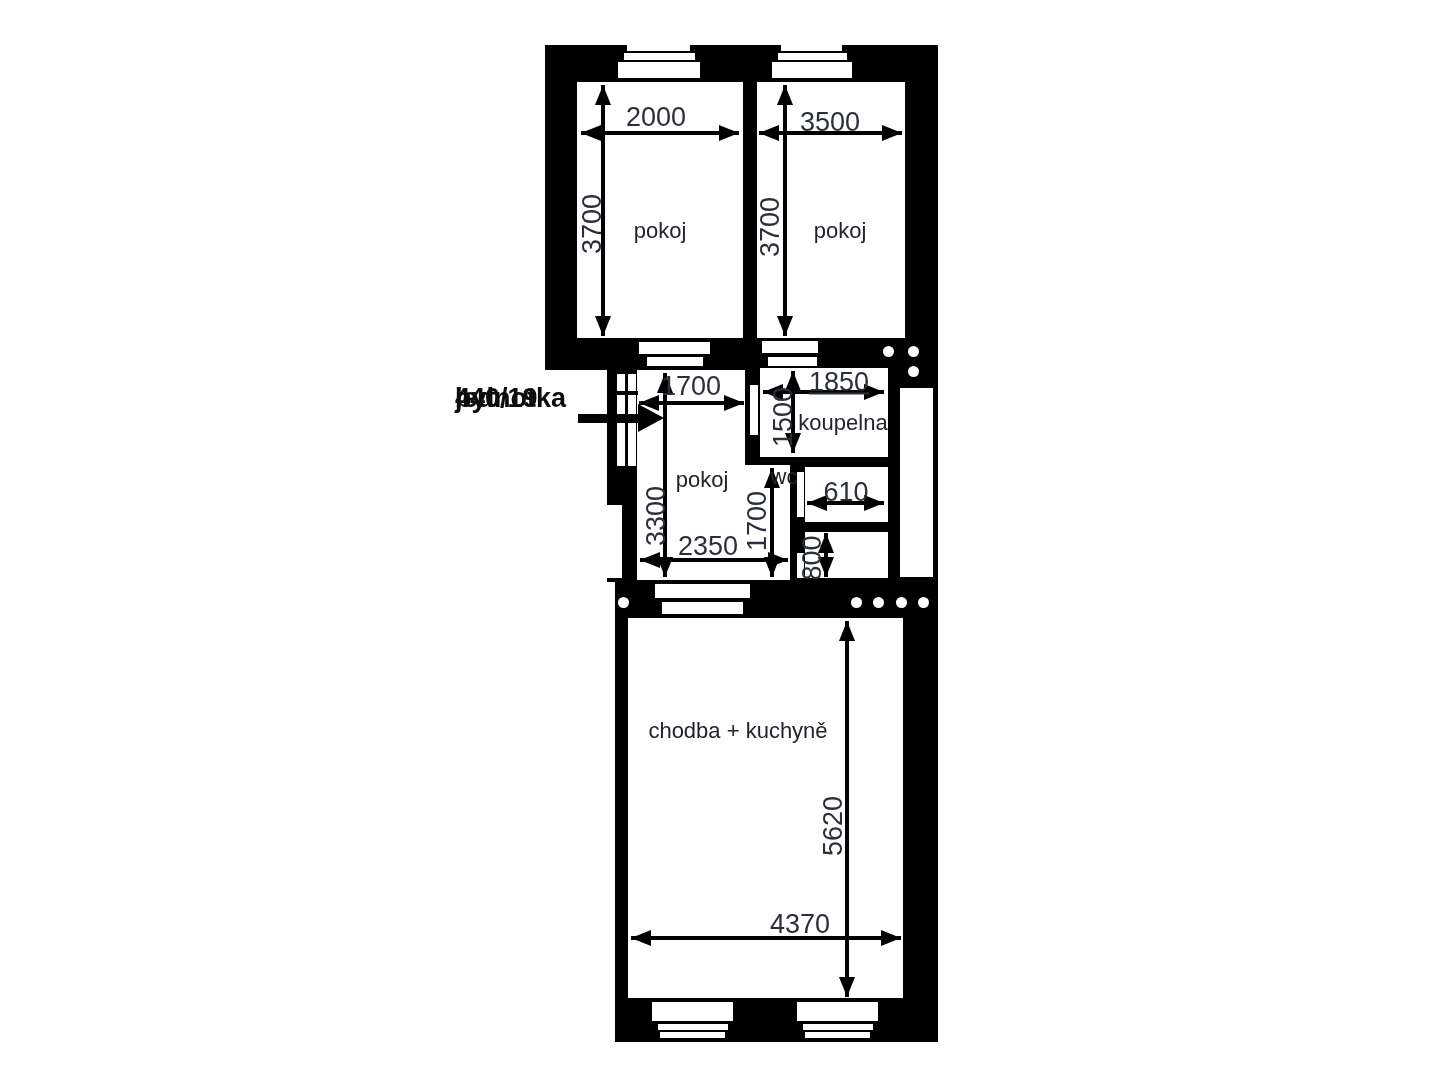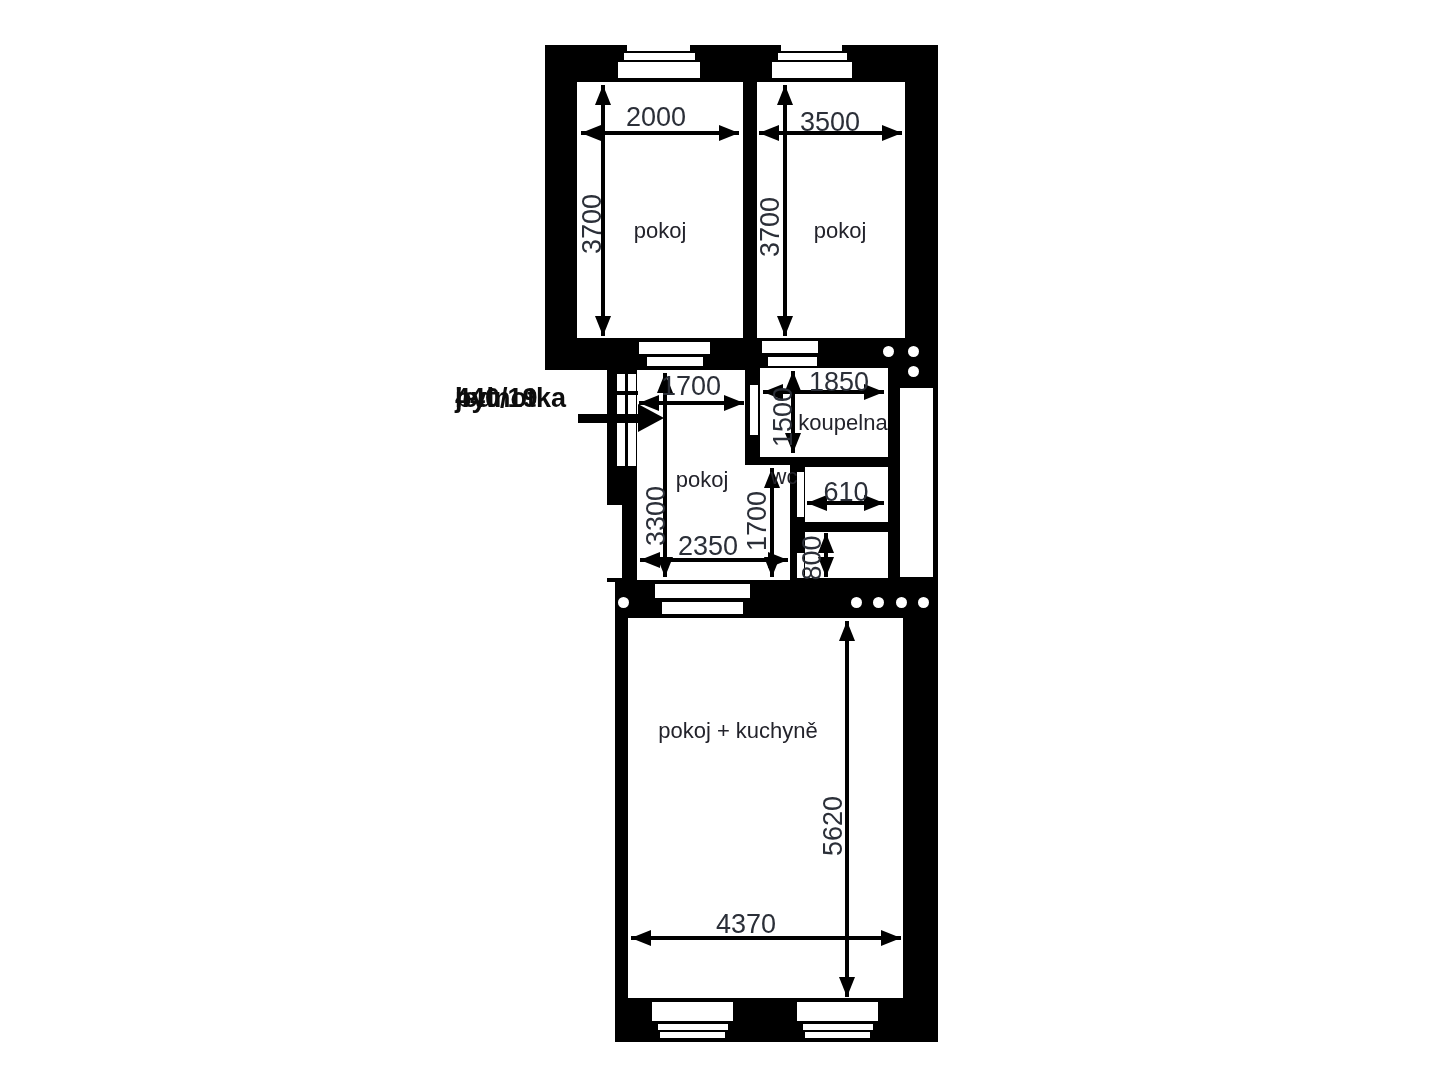--- a/index.html
+++ b/index.html
@@ -118,33 +118,33 @@
   <div class="varrow" style="left:845px;top:621px;height:376px;"></div>
 
   <div class="dim-label" style="left:656px;top:117px;">2000</div>
   <div class="dim-label vert" style="left:592px;top:224px;">3700</div>
   <div class="dim-label" style="left:830px;top:122px;">3500</div>
   <div class="dim-label vert" style="left:770px;top:227px;">3700</div>
   <div class="dim-label" style="left:691px;top:386px;">1700</div>
   <div class="dim-label vert" style="left:656px;top:516px;">3300</div>
   <div class="dim-label" style="left:708px;top:546px;">2350</div>
   <div class="dim-label vert" style="left:757px;top:521px;">1700</div>
-  <div class="dim-label" style="left:839px;top:382px;">1850</div>
+  <div class="dim-label" style="left:839px;top:382px;text-decoration:underline;">1850</div>
   <div class="dim-label vert" style="left:783px;top:417px;">1500</div>
   <div class="dim-label" style="left:846px;top:492px;">610</div>
   <div class="dim-label vert" style="left:812px;top:558px;">800</div>
-  <div class="dim-label" style="left:746px;top:924px;">4370</div>
+  <div class="dim-label" style="left:800px;top:924px;">4370</div>
   <div class="dim-label vert" style="left:833px;top:826px;">5620</div>
 
   <div class="room-label" style="left:660px;top:231px;">pokoj</div>
   <div class="room-label" style="left:840px;top:231px;">pokoj</div>
   <div class="room-label small" style="left:702px;top:480px;">pokoj</div>
   <div class="room-label small" style="left:843px;top:423px;text-align:center;">koupelna</div>
   <div class="room-label small" style="left:784px;top:477px;">wc</div>
-  <div class="room-label" style="left:738px;top:731px;">pokoj + kuchyně</div>
+  <div class="room-label" style="left:738px;top:731px;">chodba + kuchyně</div>
 
   <div class="unit-label">
     <div>jednotka</div>
     <div>440/19</div>
     <div>byt</div>
   </div>
   <div class="unit-arrow-shaft"></div>
   <div class="unit-arrow-head"></div>
 
 </div>

